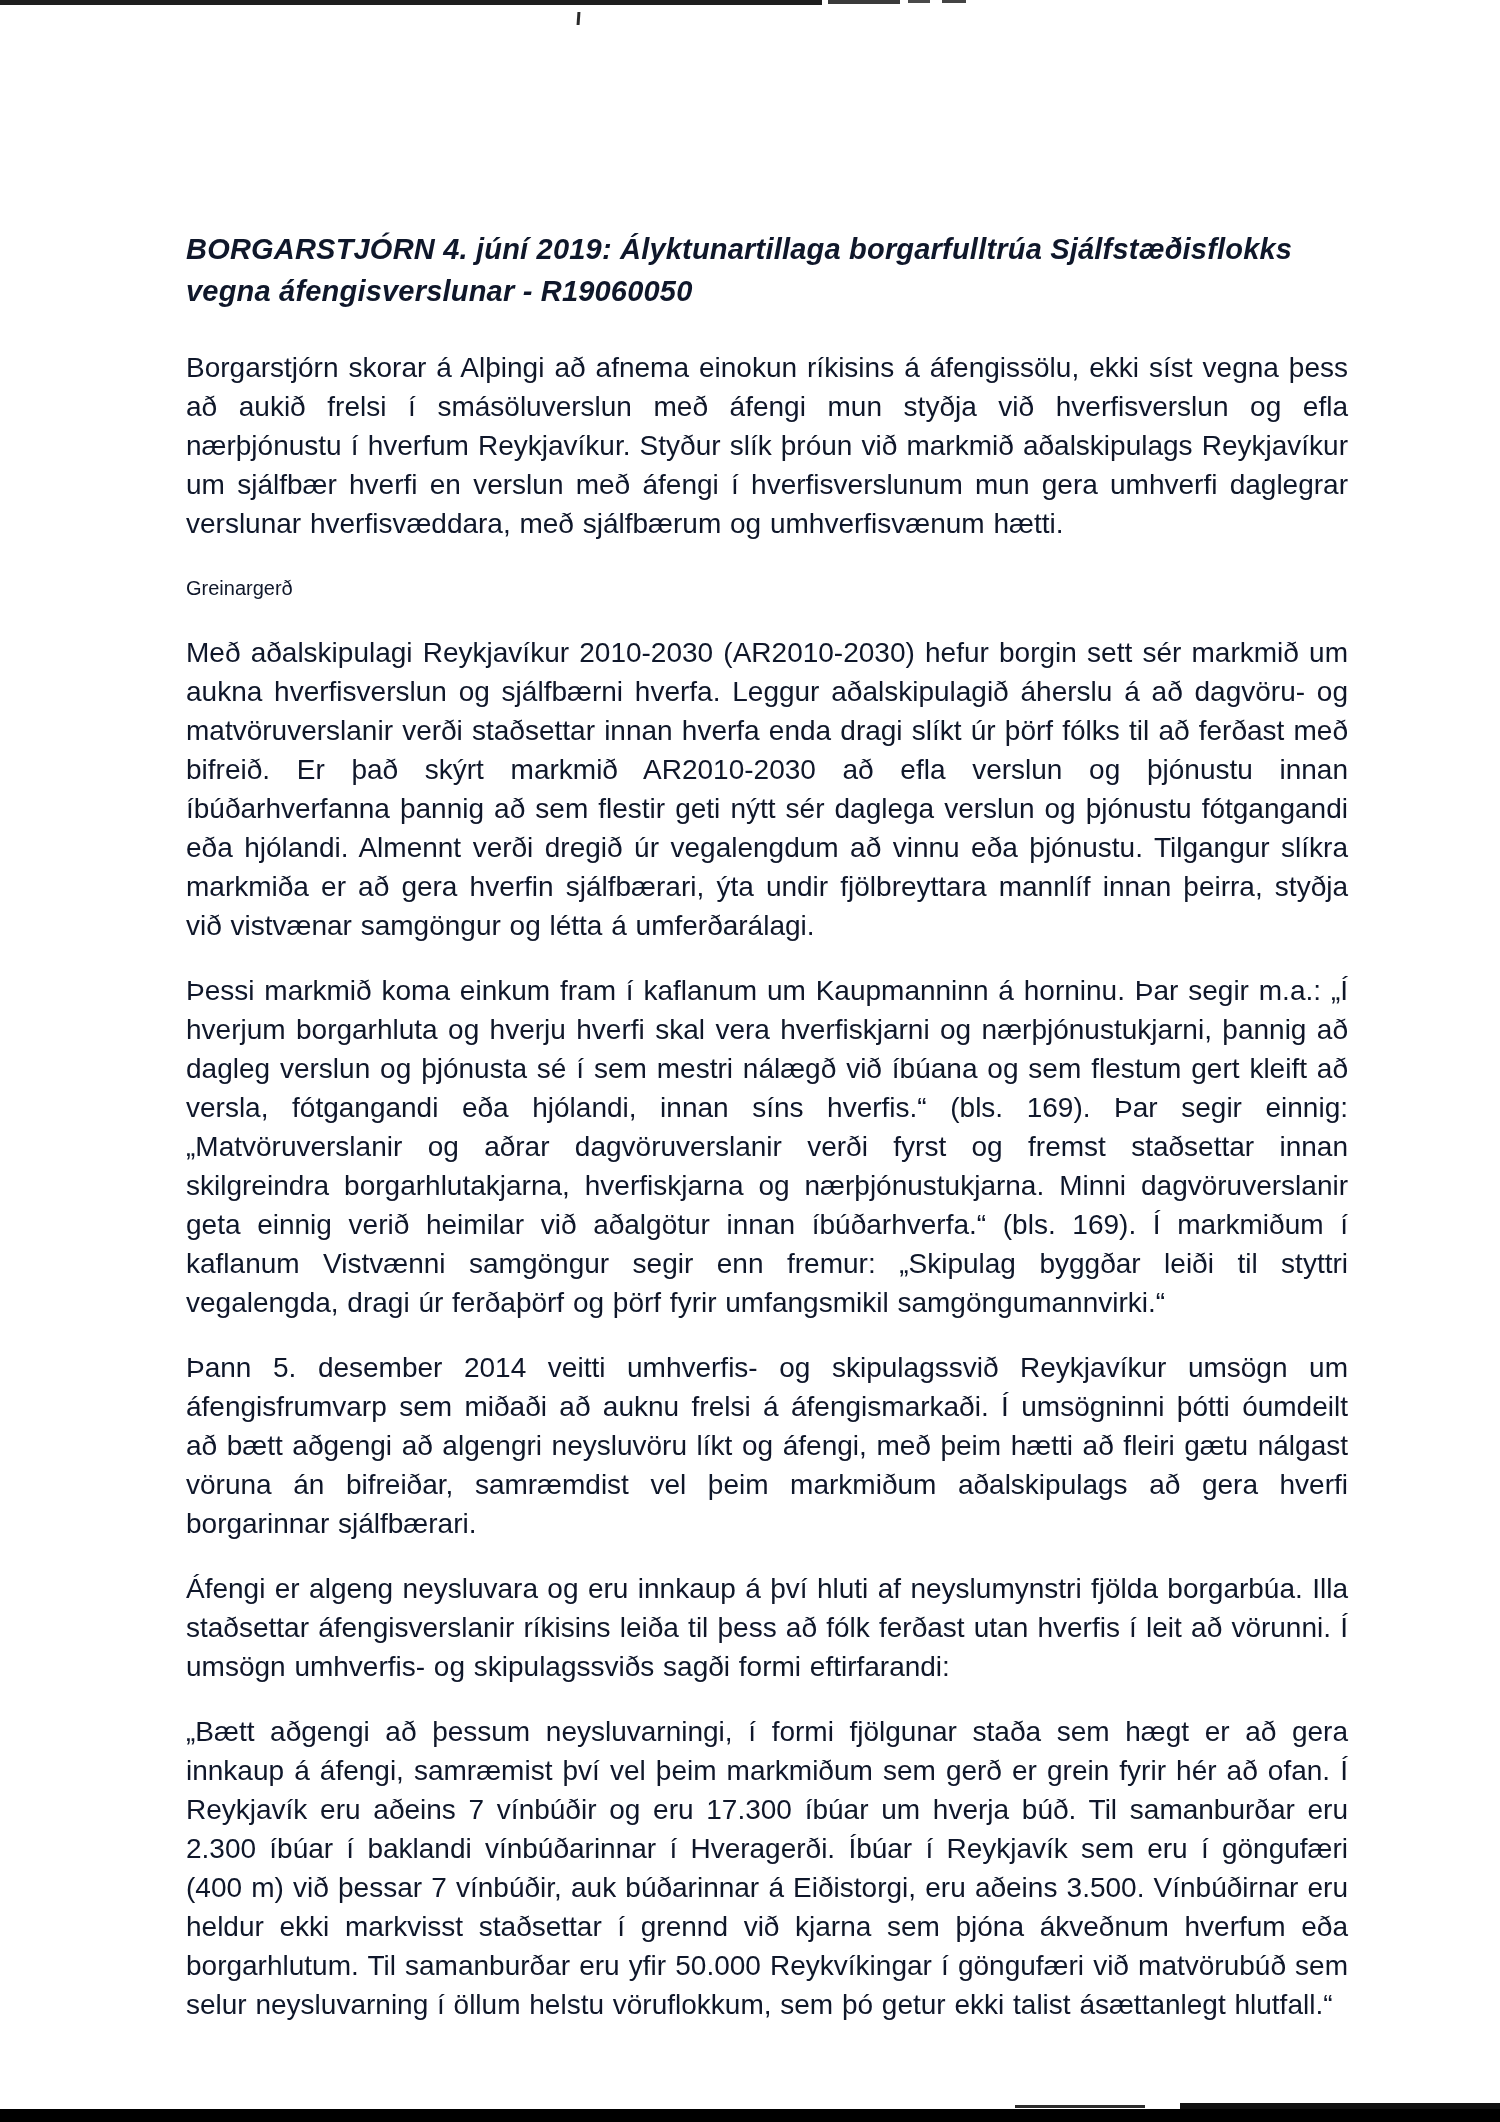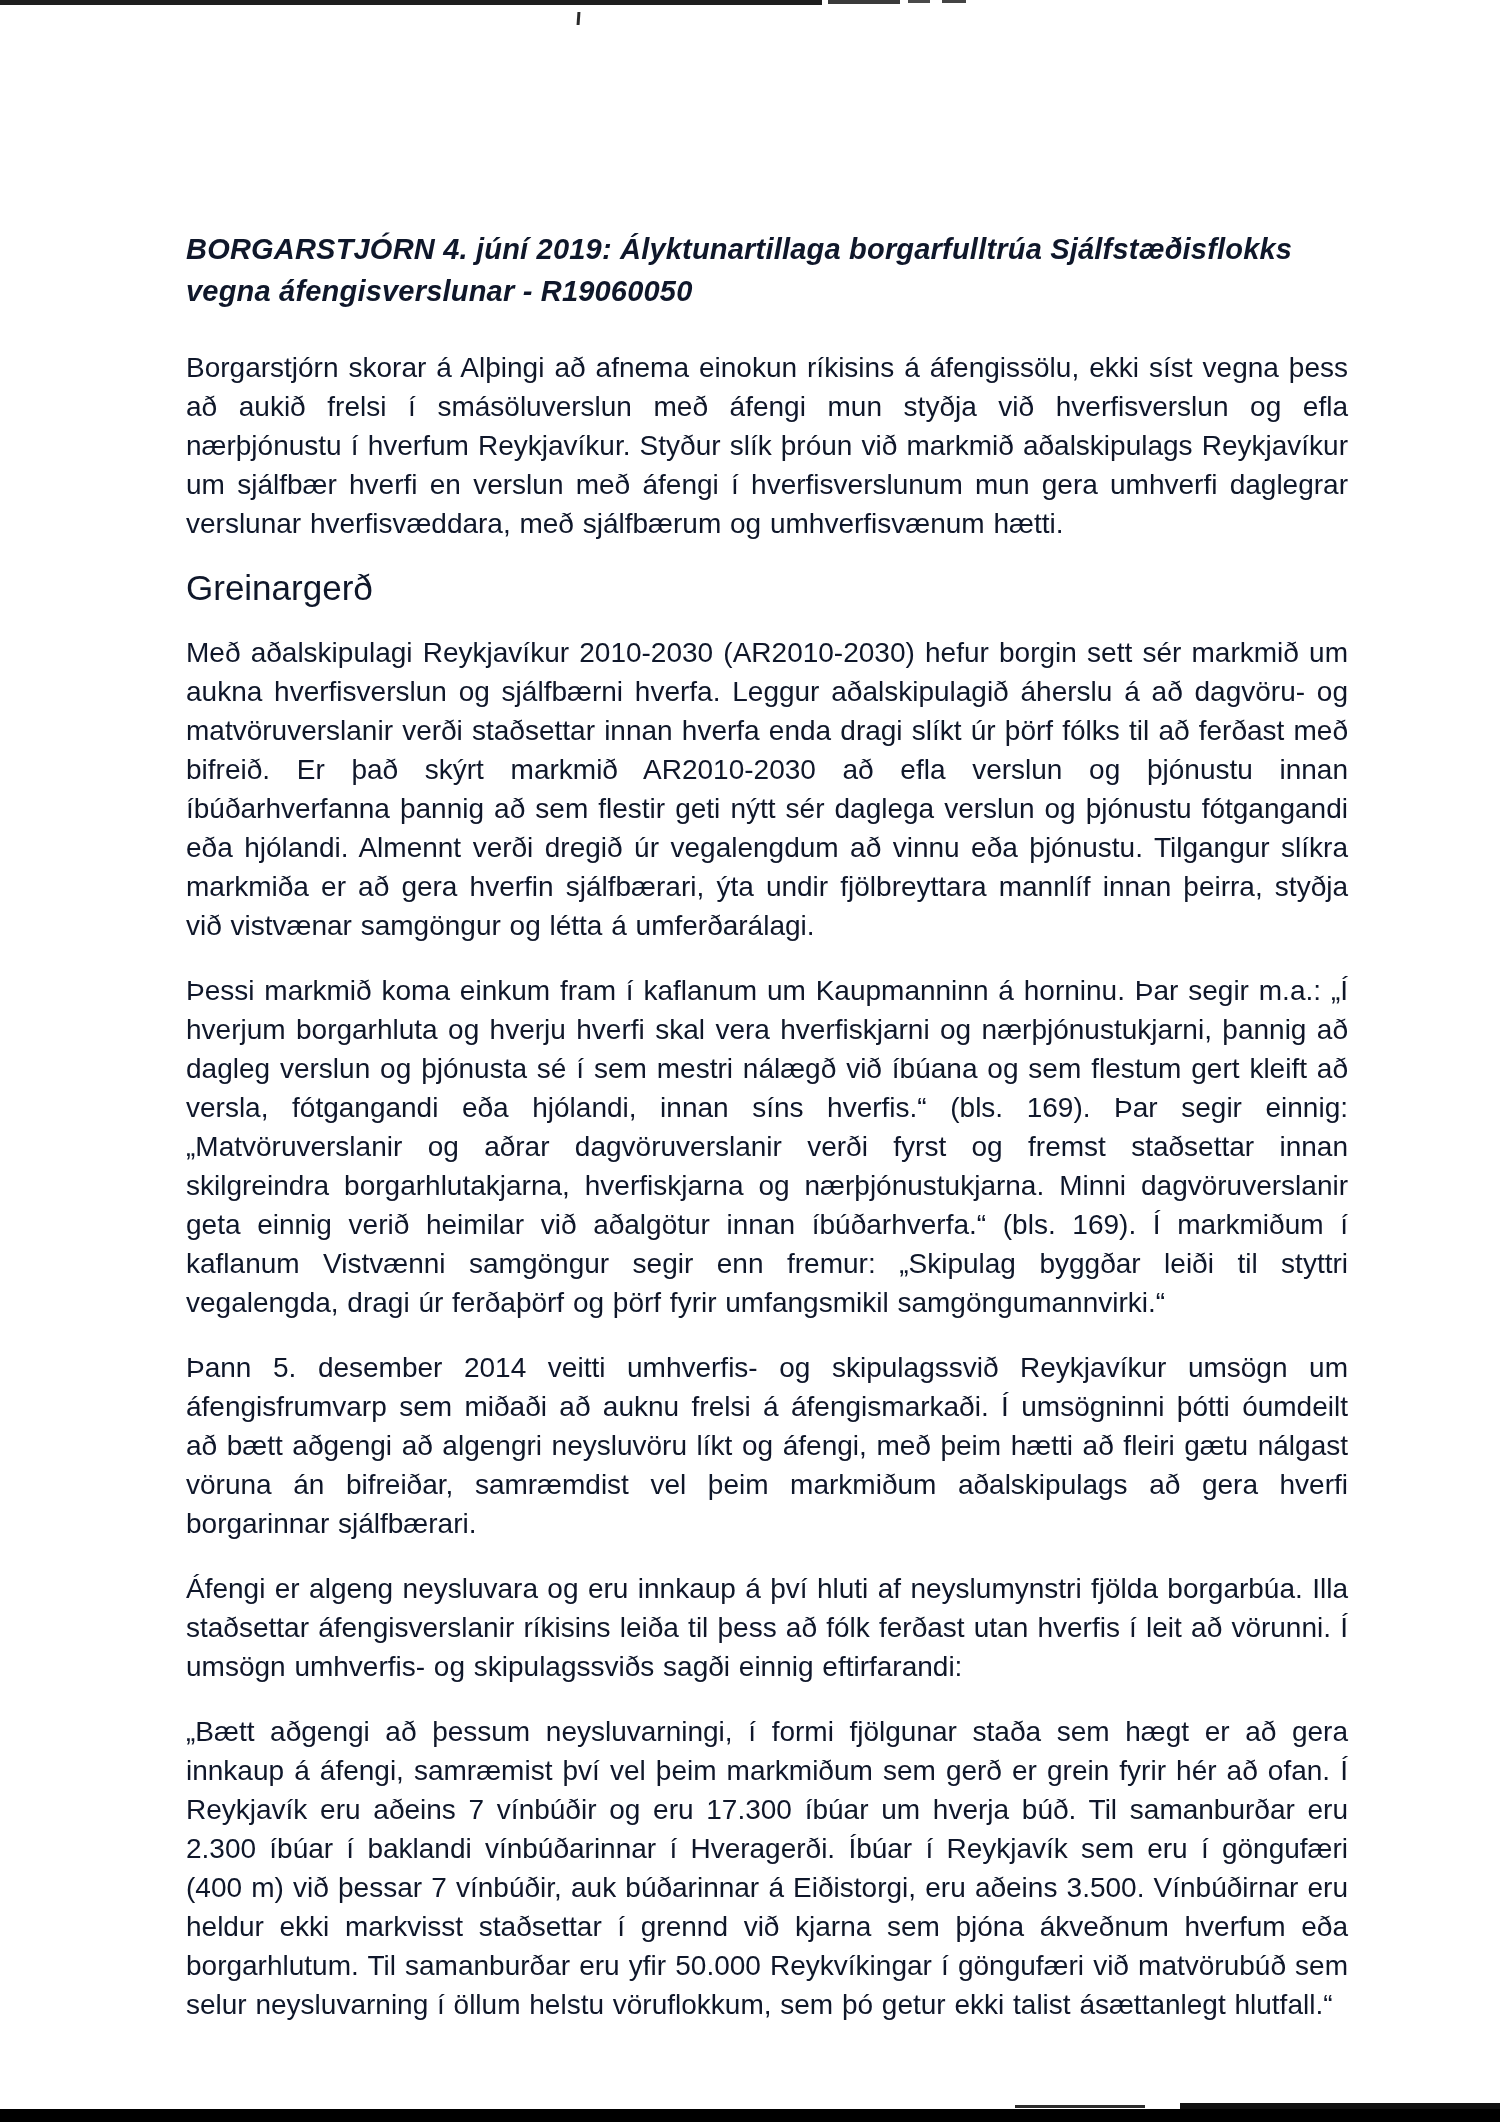--- a/index.html
+++ b/index.html
@@ -30,21 +30,21 @@
   }
   .para {
     font-size: 28px;
     line-height: 39px;
     text-align: justify;
     text-justify: inter-word;
     margin: 0 0 26px 0;
     word-spacing: 1px;
   }
   .section-heading {
-    font-size: 35px;
+    font-size: 20px;
     line-height: 38px;
     margin: 14px 0 26px 0;
   }
   
   .artifact { position: absolute; background: #1c1c1c; }
   .top-line-a { left: 0;    top: 2;  width: 822px; height: 5px; background: #1e1e1e; }
   .top-line-b { left: 828px; top: 2; width: 72px;  height: 4px; background: #3a3a3a; }
   .top-line-c { left: 908px; top: 3; width: 22px;  height: 3px; background: #4a4a4a; }
   .top-line-d { left: 942px; top: 3; width: 24px;  height: 3px; background: #444444; }
   .tick-mark  { left: 577px; top: 12px; width: 3px; height: 13px; background: #2a2a2a; transform: rotate(4deg); }
@@ -70,21 +70,21 @@
     <p class="para">Borgarstjórn skorar á Alþingi að afnema einokun ríkisins á áfengissölu, ekki síst vegna þess að aukið frelsi í smásöluverslun með áfengi mun styðja við hverfisverslun og efla nærþjónustu í hverfum Reykjavíkur. Styður slík þróun við markmið aðalskipulags Reykjavíkur um sjálfbær hverfi en verslun með áfengi í hverfisverslunum mun gera umhverfi daglegrar verslunar hverfisvæddara, með sjálfbærum og umhverfisvænum hætti.</p>
 
     <div class="section-heading">Greinargerð</div>
 
     <p class="para">Með aðalskipulagi Reykjavíkur 2010-2030 (AR2010-2030) hefur borgin sett sér markmið um aukna hverfisverslun og sjálfbærni hverfa. Leggur aðalskipulagið áherslu á að dagvöru- og matvöruverslanir verði staðsettar innan hverfa enda dragi slíkt úr þörf fólks til að ferðast með bifreið. Er það skýrt markmið AR2010-2030 að efla verslun og þjónustu innan íbúðarhverfanna þannig að sem flestir geti nýtt sér daglega verslun og þjónustu fótgangandi eða hjólandi. Almennt verði dregið úr vegalengdum að vinnu eða þjónustu. Tilgangur slíkra markmiða er að gera hverfin sjálfbærari, ýta undir fjölbreyttara mannlíf innan þeirra, styðja við vistvænar samgöngur og létta á umferðarálagi.</p>
 
     <p class="para">Þessi markmið koma einkum fram í kaflanum um Kaupmanninn á horninu. Þar segir m.a.: „Í hverjum borgarhluta og hverju hverfi skal vera hverfiskjarni og nærþjónustukjarni, þannig að dagleg verslun og þjónusta sé í sem mestri nálægð við íbúana og sem flestum gert kleift að versla, fótgangandi eða hjólandi, innan síns hverfis.“ (bls. 169). Þar segir einnig: „Matvöruverslanir og aðrar dagvöruverslanir verði fyrst og fremst staðsettar innan skilgreindra borgarhlutakjarna, hverfiskjarna og nærþjónustukjarna. Minni dagvöruverslanir geta einnig verið heimilar við aðalgötur innan íbúðarhverfa.“ (bls. 169). Í markmiðum í kaflanum Vistvænni samgöngur segir enn fremur: „Skipulag byggðar leiði til styttri vegalengda, dragi úr ferðaþörf og þörf fyrir umfangsmikil samgöngumannvirki.“</p>
 
     <p class="para">Þann 5. desember 2014 veitti umhverfis- og skipulagssvið Reykjavíkur umsögn um áfengisfrumvarp sem miðaði að auknu frelsi á áfengismarkaði. Í umsögninni þótti óumdeilt að bætt aðgengi að algengri neysluvöru líkt og áfengi, með þeim hætti að fleiri gætu nálgast vöruna án bifreiðar, samræmdist vel þeim markmiðum aðalskipulags að gera hverfi borgarinnar sjálfbærari.</p>
 
-    <p class="para">Áfengi er algeng neysluvara og eru innkaup á því hluti af neyslumynstri fjölda borgarbúa. Illa staðsettar áfengisverslanir ríkisins leiða til þess að fólk ferðast utan hverfis í leit að vörunni. Í umsögn umhverfis- og skipulagssviðs sagði einnig eftirfarandi:</p>
+    <p class="para">Áfengi er algeng neysluvara og eru innkaup á því hluti af neyslumynstri fjölda borgarbúa. Illa staðsettar áfengisverslanir ríkisins leiða til þess að fólk ferðast utan hverfis í leit að vörunni. Í umsögn umhverfis- og skipulagssviðs sagði formi eftirfarandi:</p>
 
     <p class="para">„Bætt aðgengi að þessum neysluvarningi, í formi fjölgunar staða sem hægt er að gera innkaup á áfengi, samræmist því vel þeim markmiðum sem gerð er grein fyrir hér að ofan. Í Reykjavík eru aðeins 7 vínbúðir og eru 17.300 íbúar um hverja búð. Til samanburðar eru 2.300 íbúar í baklandi vínbúðarinnar í Hveragerði. Íbúar í Reykjavík sem eru í göngufæri (400 m) við þessar 7 vínbúðir, auk búðarinnar á Eiðistorgi, eru aðeins 3.500. Vínbúðirnar eru heldur ekki markvisst staðsettar í grennd við kjarna sem þjóna ákveðnum hverfum eða borgarhlutum. Til samanburðar eru yfir 50.000 Reykvíkingar í göngufæri við matvörubúð sem selur neysluvarning í öllum helstu vöruflokkum, sem þó getur ekki talist ásættanlegt hlutfall.“</p>
 
   </div>
 
   <div class="artifact bottom-frag-a"></div>
   <div class="artifact bottom-frag-b"></div>
   <div class="artifact bottom-bar"></div>
 
 </div>

